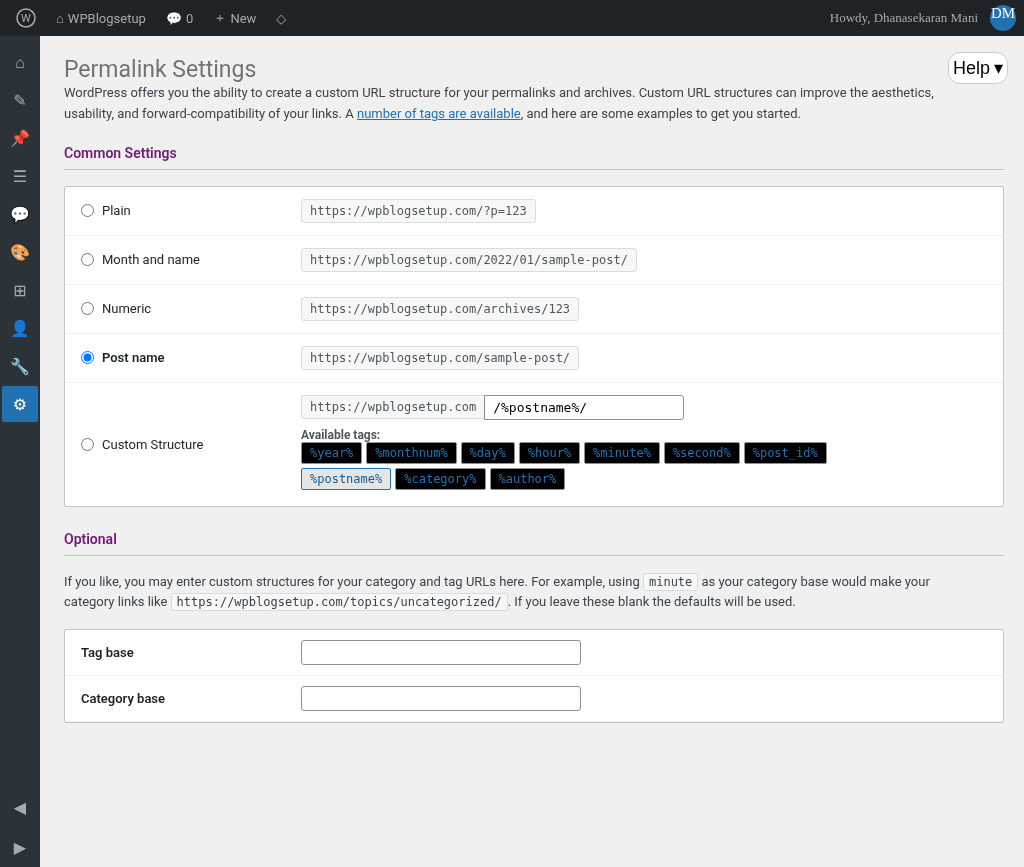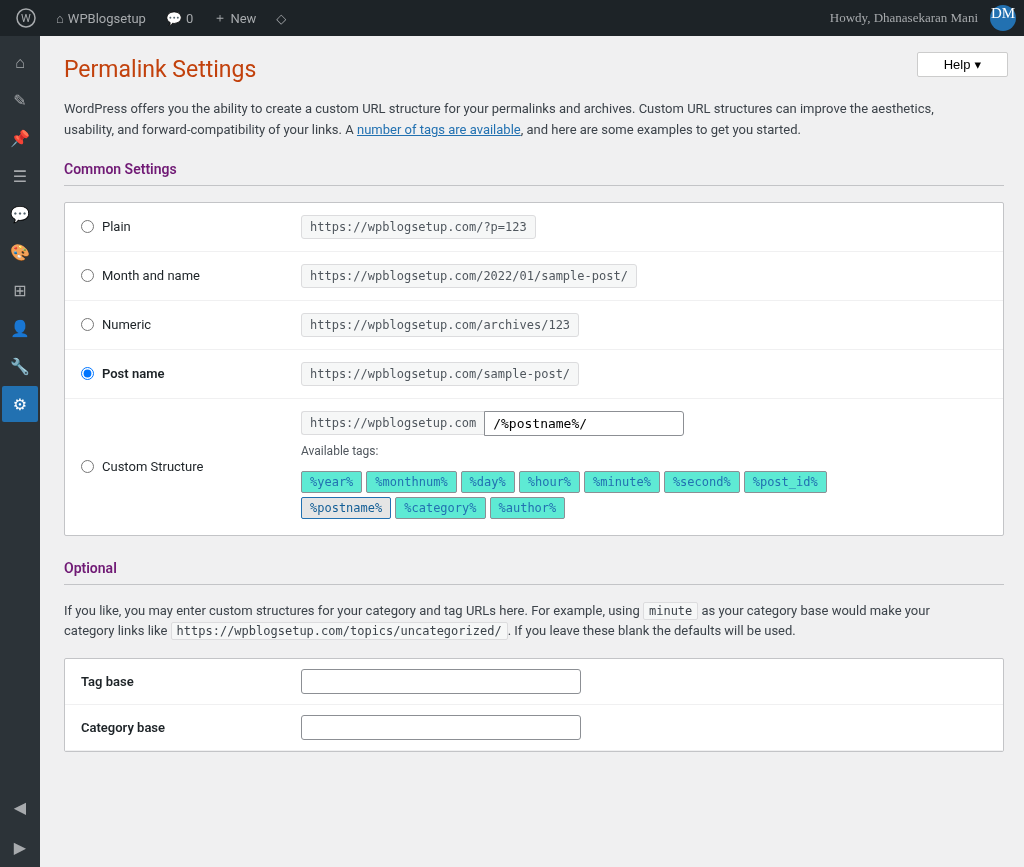--- a/index.html
+++ b/index.html
@@ -40,23 +40,23 @@
     .adminbar-howdy { color: #a7aaad; font-size: 13px; padding: 0 8px; }
     .adminbar-avatar {
       width: 26px; height: 26px; border-radius: 50%;
       background: #2271b1;
       display: flex; align-items: flex-start; justify-content: center;
       color: #fff; font-size: 15px;
     }
     .help-btn {
       background: #fff;
       border: 1px solid #ccc;
-      border-radius: 2px;
-      padding: 4px 26px;
-      font-size: 13px;
+      border-radius: 12px;
+      padding: 4px 4px;
+      font-size: 18px;
       cursor: pointer;
       position: absolute;
       right: 16px; top: 52px;
       display: flex; align-items: center; gap: 4px;
     }
 
     
     #sidebar {
       position: fixed;
       top: 36px; left: 0; bottom: 0;
@@ -83,22 +83,21 @@
     #main {
       margin-top: 36px;
       margin-left: 40px;
       background: #f0f0f1;
       min-height: calc(100vh - 36px);
       padding: 20px 20px 20px 24px;
     }
     .page-title {
       font-size: 23px;
       font-weight: 400;
-      color: #c2410c;
-      margin-bottom: 16px;
+      color: #737373;
     }
     .intro-text {
       font-size: 13px;
       color: #3c434a;
       margin-bottom: 20px;
       max-width: 900px;
       line-height: 1.6;
     }
     .intro-text a { color: #2271b1; text-decoration: underline; }
 
@@ -179,25 +178,25 @@
       width: 200px;
       font-family: monospace;
       outline: none;
     }
 
     .available-tags {
       margin-top: 8px;
       font-size: 12px;
       color: #50575e;
     }
-    .available-tags-label { margin-bottom: 13px; }
+    .available-tags-label { margin-bottom: 0; font-weight: bold; }
     .tags-row { display: flex; flex-wrap: wrap; gap: 4px; margin-bottom: 4px; }
     .tag-btn {
       border: 1px solid #8c8f94;
-      background: #5eead4;
+      background: #000000;
       border-radius: 2px;
       padding: 3px 8px;
       font-size: 12px;
       cursor: pointer;
       color: #2271b1;
       font-family: monospace;
     }
     .tag-btn.active-tag { background: #e5e5e5; border-color: #2271b1; color: #135e96; }
 
     .optional-section { margin-top: 24px; max-width: 960px; }

